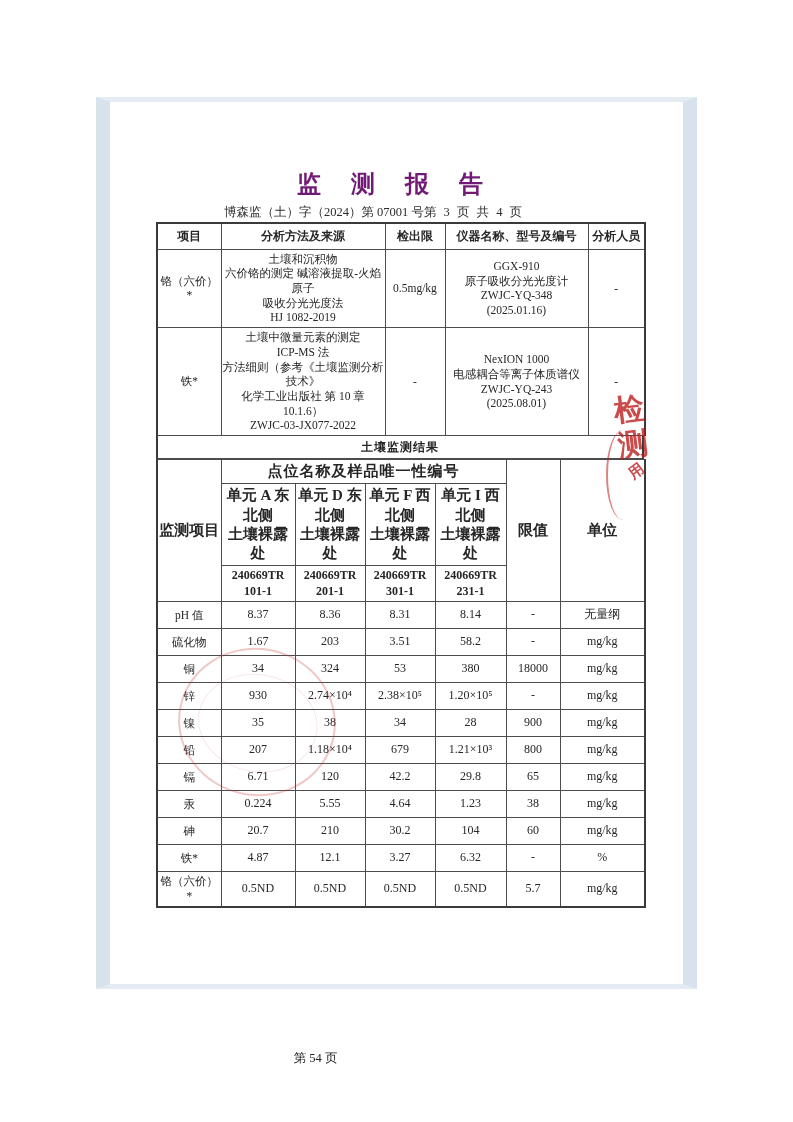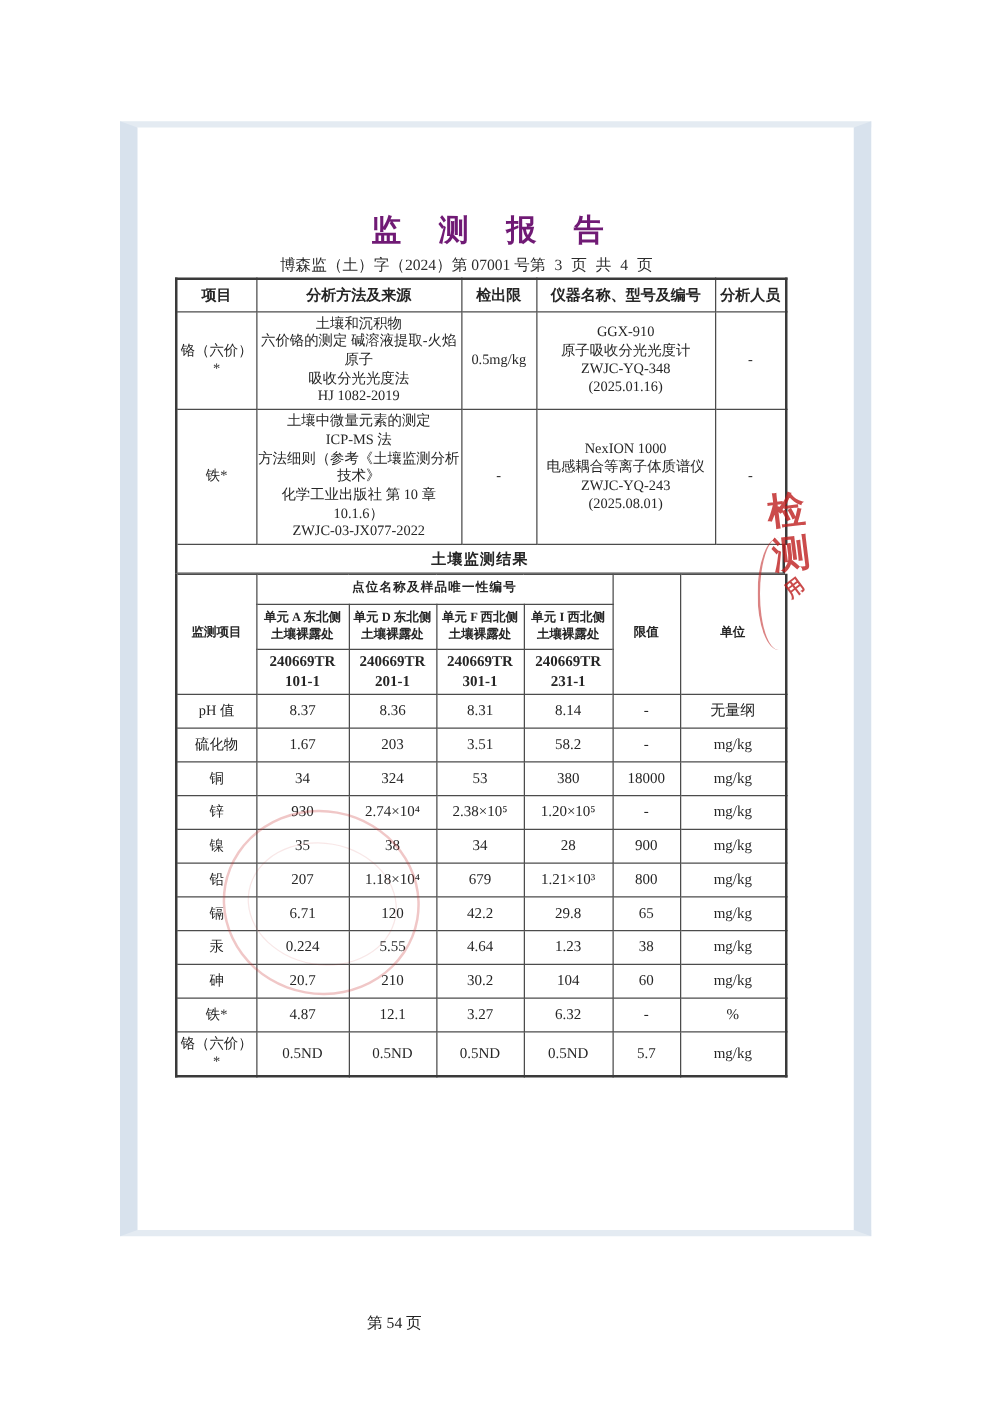--- a/index.html
+++ b/index.html
@@ -13,37 +13,37 @@
     border-left:14px solid #d8e2ed; border-right:14px solid #d8e2ed;
     border-top:5px solid #e4ebf2; border-bottom:5px solid #e4ebf2; background:#ffffff; }
 
   .doc-title { position:absolute; left:152px; top:168px; width:488px; text-align:center;
     font-size:24px; font-weight:bold; letter-spacing:12px; color:#701a75; }
 
   .doc-meta { position:absolute; left:152px; top:204px; width:488px; display:flex;
     justify-content:center; font-size:12.5px; color:#2c2c2c; }
   .doc-meta .right { padding-right:44px; letter-spacing:2px; }
 
-  .report-body { position:absolute; left:140px; top:222px; width:512px; }
+  .report-body { position:absolute; left:156px; top:222px; width:512px; }
 
   table { border-collapse:collapse; table-layout:fixed; width:488px; }
   td, th { border:1px solid #4c4c4c; text-align:center; vertical-align:middle;
     font-size:11.5px; line-height:1.28; padding:2px 1px; font-weight:normal; }
   .methods-table, .results-table, .section-band { outline:none; }
   .methods-table { border:2px solid #3a3a3a; border-bottom-width:1px; }
   .results-table { border:2px solid #3a3a3a; border-top-width:1px; }
   .methods-table th { font-weight:bold; height:26px; font-size:12px; }
   .methods-table td { height:62px; }
   .mline { display:block; }
 
   .section-band { width:488px; height:23px; border-left:2px solid #3a3a3a; border-right:2px solid #3a3a3a;
     border-bottom:1px solid #4c4c4c; display:flex; align-items:center; justify-content:center;
     font-size:12px; font-weight:600; letter-spacing:1px; }
 
-  .results-table th { font-weight:bold; font-size:10px; }
+  .results-table th { font-weight:bold; font-size:15px; }
   .results-table .group-h { height:24px; letter-spacing:1px; }
   .results-table .name-h { height:36px; }
   .results-table .id-h { height:36px; font-size:12px; }
   .results-table tbody td { height:27px; font-size:12px; }
   .results-table tbody td.item { font-size:11.5px; }
 
   .footer { position:absolute; left:0; top:1050px; width:631px; text-align:center; font-size:12.5px; color:#222; }
 
   
   .stamp-right { position:absolute; left:612px; top:392px; width:48px; height:150px;

